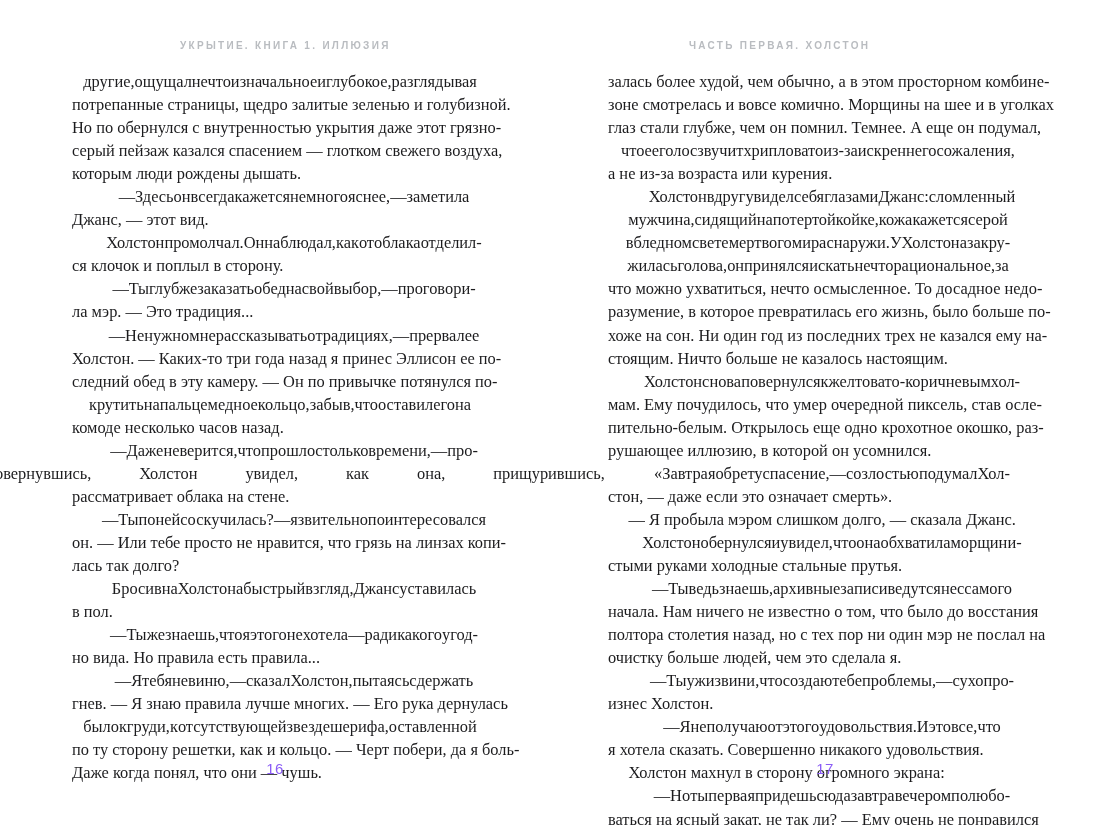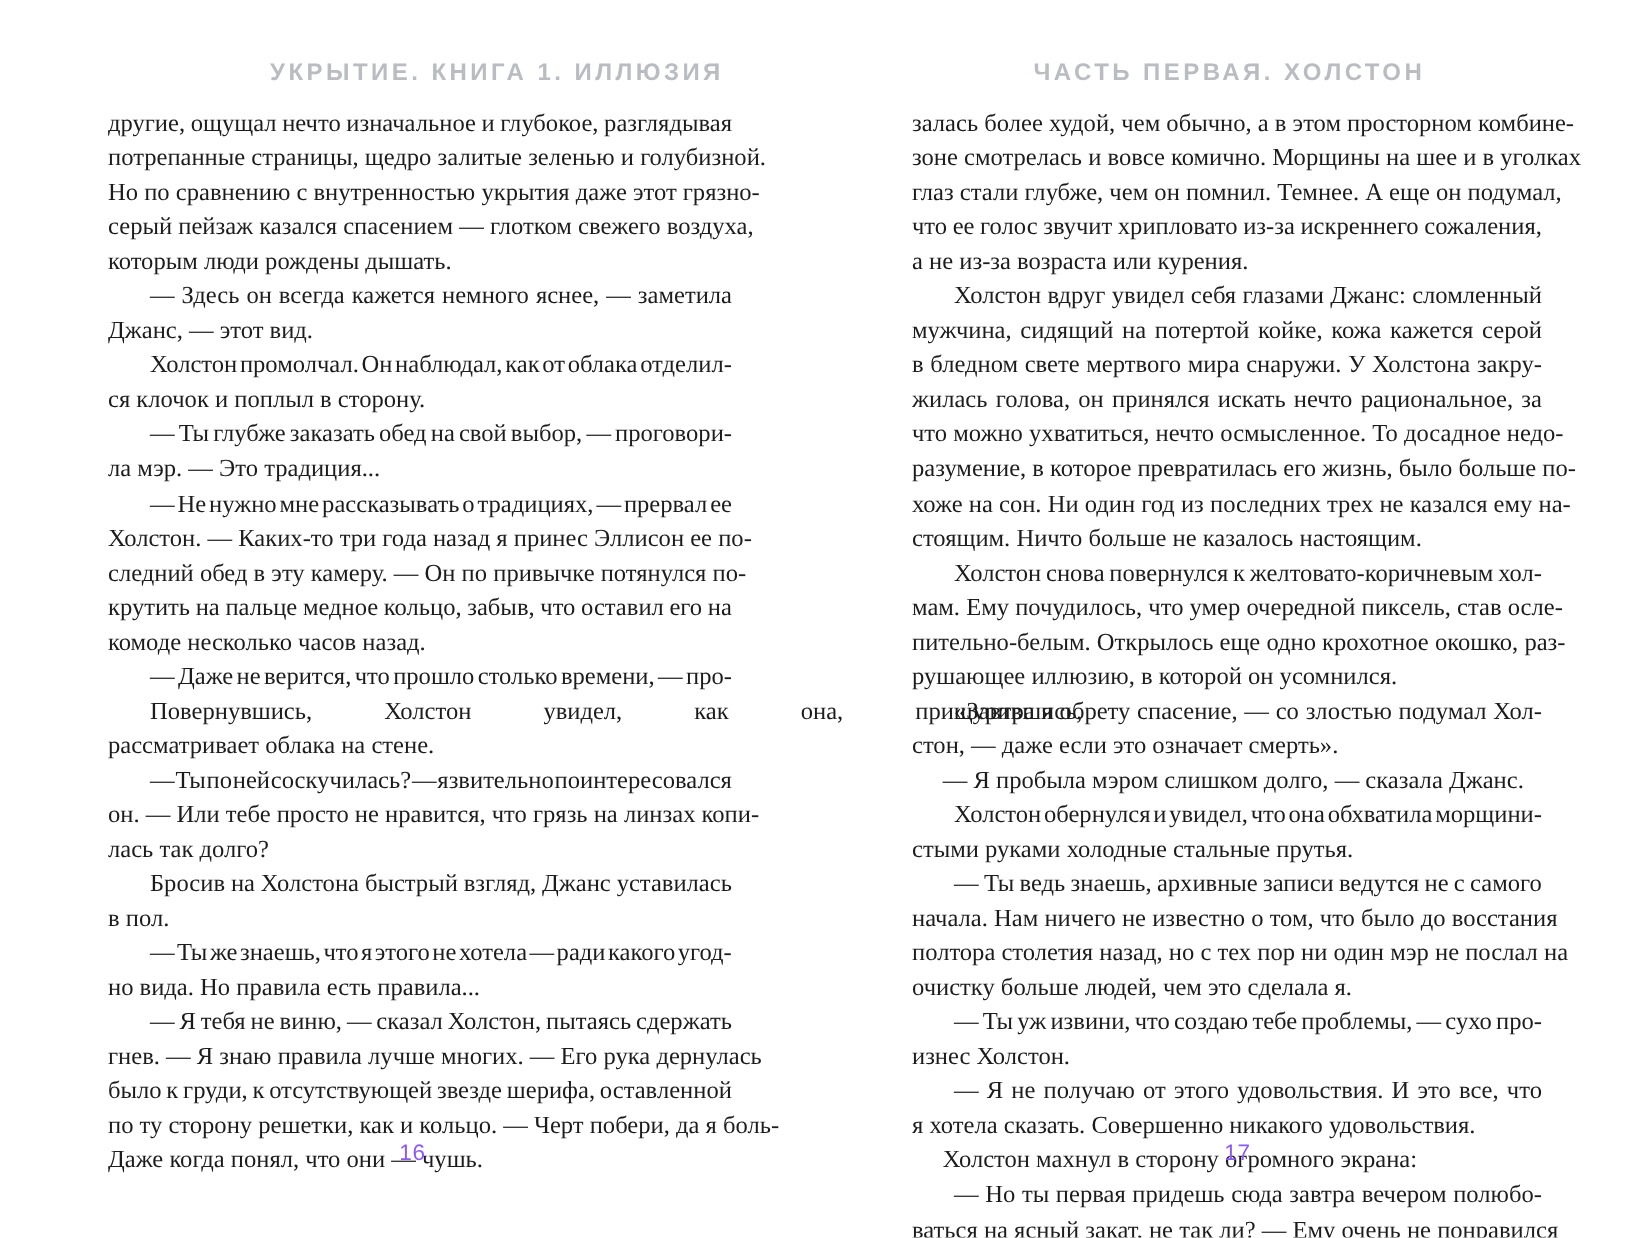--- a/index.html
+++ b/index.html
@@ -29,21 +29,21 @@
     box-sizing: border-box;
   }
 
   .page-left  { padding: 0 63px 0 72px; }
   .page-right { padding: 0 73px 0 58px; }
 
   .running-head {
     position: absolute;
     top: 40px;
     font-family: "Liberation Sans", sans-serif;
-    font-size: 16px;
+    font-size: 10px;
     font-weight: 700;
     letter-spacing: 2.3px;
     color: #b9bcc0;
     text-transform: uppercase;
     white-space: nowrap;
     text-align: center;
   }
   .page-left .running-head  { left: 180px; }
   .page-right .running-head { left: 139px; }
 
@@ -61,21 +61,21 @@
   .page-right .textblock { left: 608px; width: 420px; }
   .page-right .textblock { left: 58px; }
 
   
   .ln {
     display: block;
     white-space: pre;
   }
   .ln-just {
     display: flex;
-    justify-content: space-between;
+    justify-content: center;
     white-space: pre;
   }
   .ln-just > span { display: inline-block; }
 
   .folio {
     position: absolute;
     top: 760px;
     width: 100%;
     left: 0;
     text-align: center;
@@ -88,21 +88,21 @@
 </head>
 <body>
 
 <div class="spread">
 
   <div class="page page-left">
     <div class="running-head">УКРЫТИЕ. КНИГА 1. ИЛЛЮЗИЯ</div>
     <div class="textblock">
         <div class="ln-just"><span>другие,</span><span>ощущал</span><span>нечто</span><span>изначальное</span><span>и</span><span>глубокое,</span><span>разглядывая</span></div>
         <div class="ln">потрепанные страницы, щедро залитые зеленью и голубизной.</div>
-        <div class="ln">Но по сравнению с внутренностью укрытия даже этот грязно-</div>
+        <div class="ln">Но по обернулся с внутренностью укрытия даже этот грязно-</div>
         <div class="ln">серый пейзаж казался спасением — глотком свежего воздуха,</div>
         <div class="ln">которым люди рождены дышать.</div>
         <div class="ln-just" style="padding-left: 28px;"><span>—</span><span>Здесь</span><span>он</span><span>всегда</span><span>кажется</span><span>немного</span><span>яснее,</span><span>—</span><span>заметила</span></div>
         <div class="ln">Джанс, — этот вид.</div>
         <div class="ln-just" style="padding-left: 28px;"><span>Холстон</span><span>промолчал.</span><span>Он</span><span>наблюдал,</span><span>как</span><span>от</span><span>облака</span><span>отделил-</span></div>
         <div class="ln">ся клочок и поплыл в сторону.</div>
         <div class="ln-just" style="padding-left: 28px;"><span>—</span><span>Ты</span><span>глубже</span><span>заказать</span><span>обед</span><span>на</span><span>свой</span><span>выбор,</span><span>—</span><span>проговори-</span></div>
         <div class="ln">ла мэр. — Это традиция...</div>
         <div class="ln-just" style="padding-left: 28px;"><span>—</span><span>Не</span><span>нужно</span><span>мне</span><span>рассказывать</span><span>о</span><span>традициях,</span><span>—</span><span>прервал</span><span>ее</span></div>
         <div class="ln">Холстон. — Каких-то три года назад я принес Эллисон ее по-</div>

